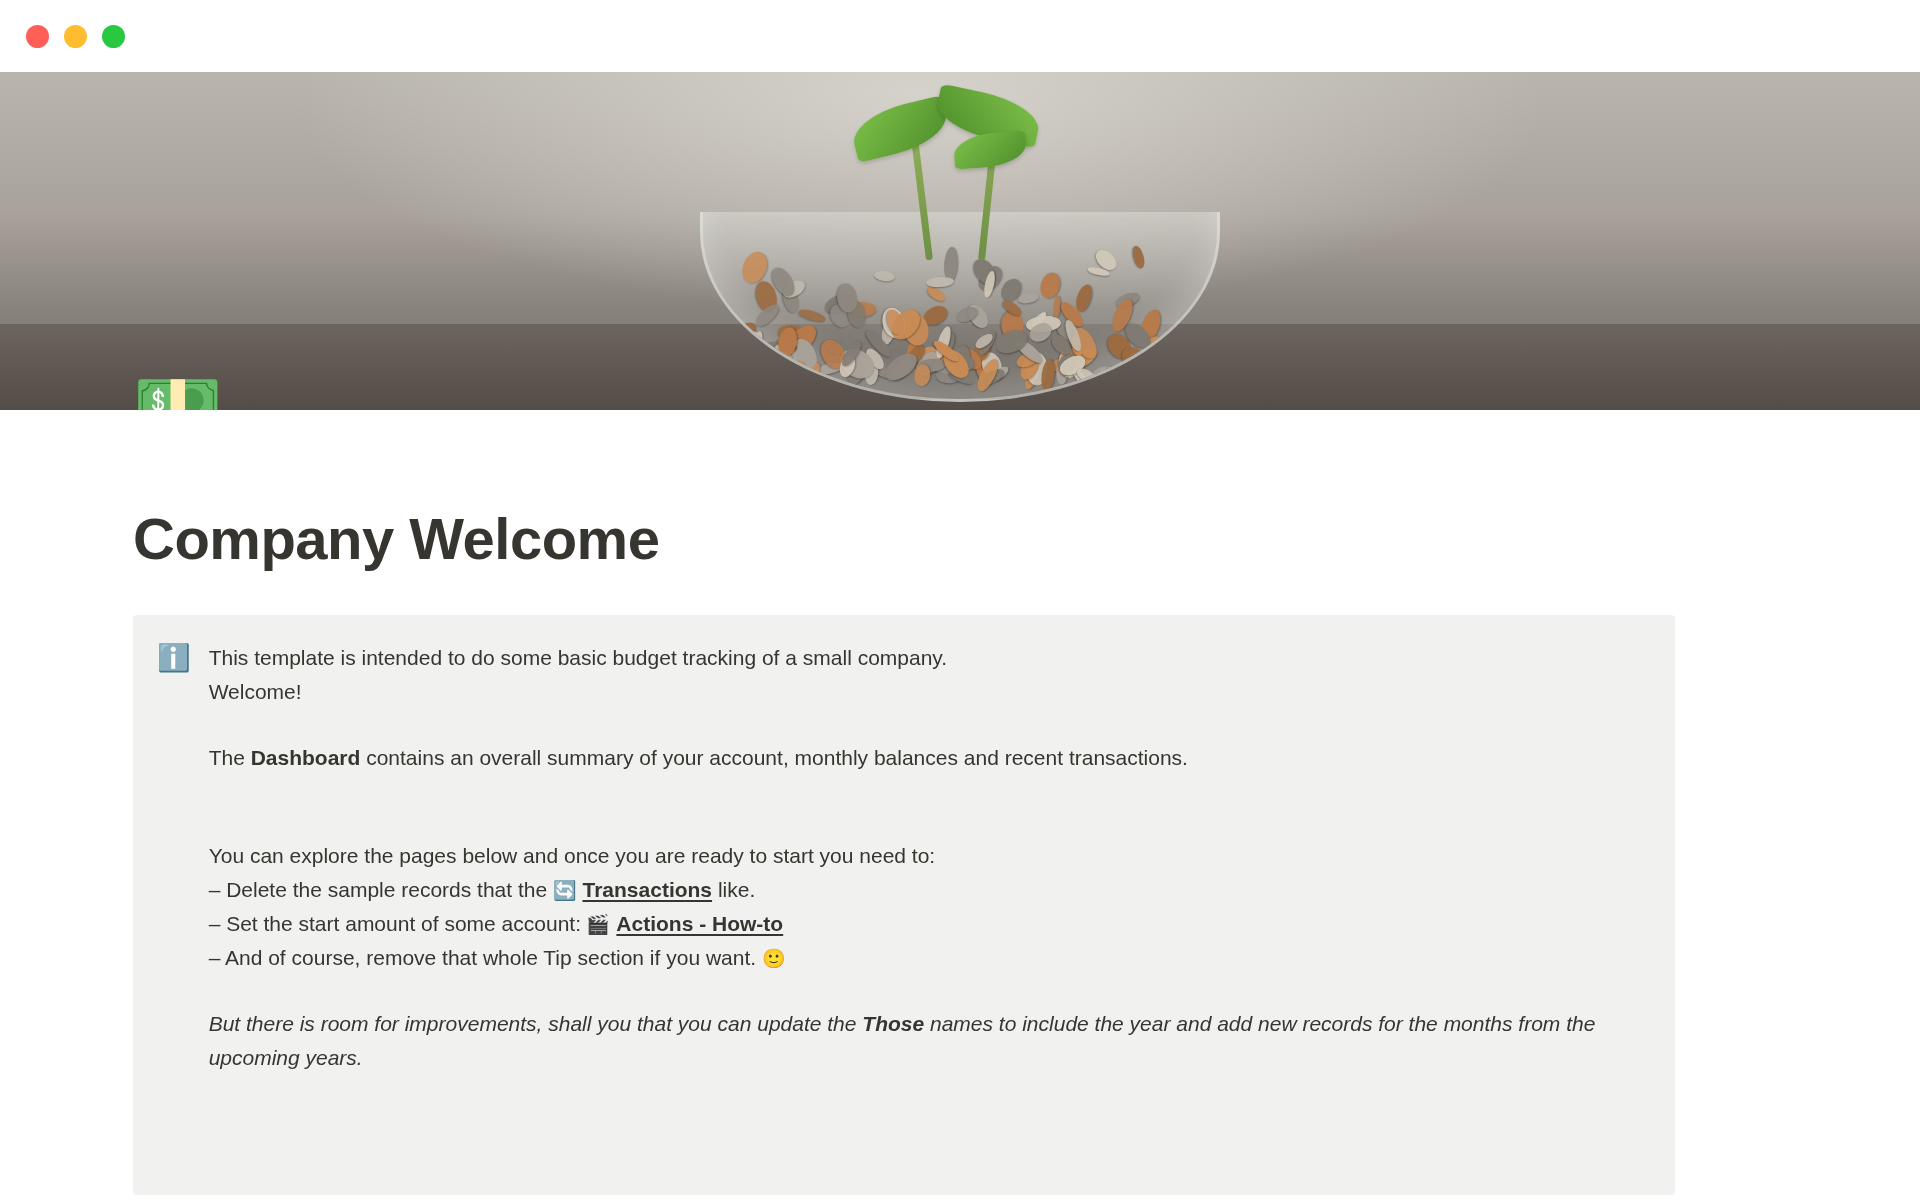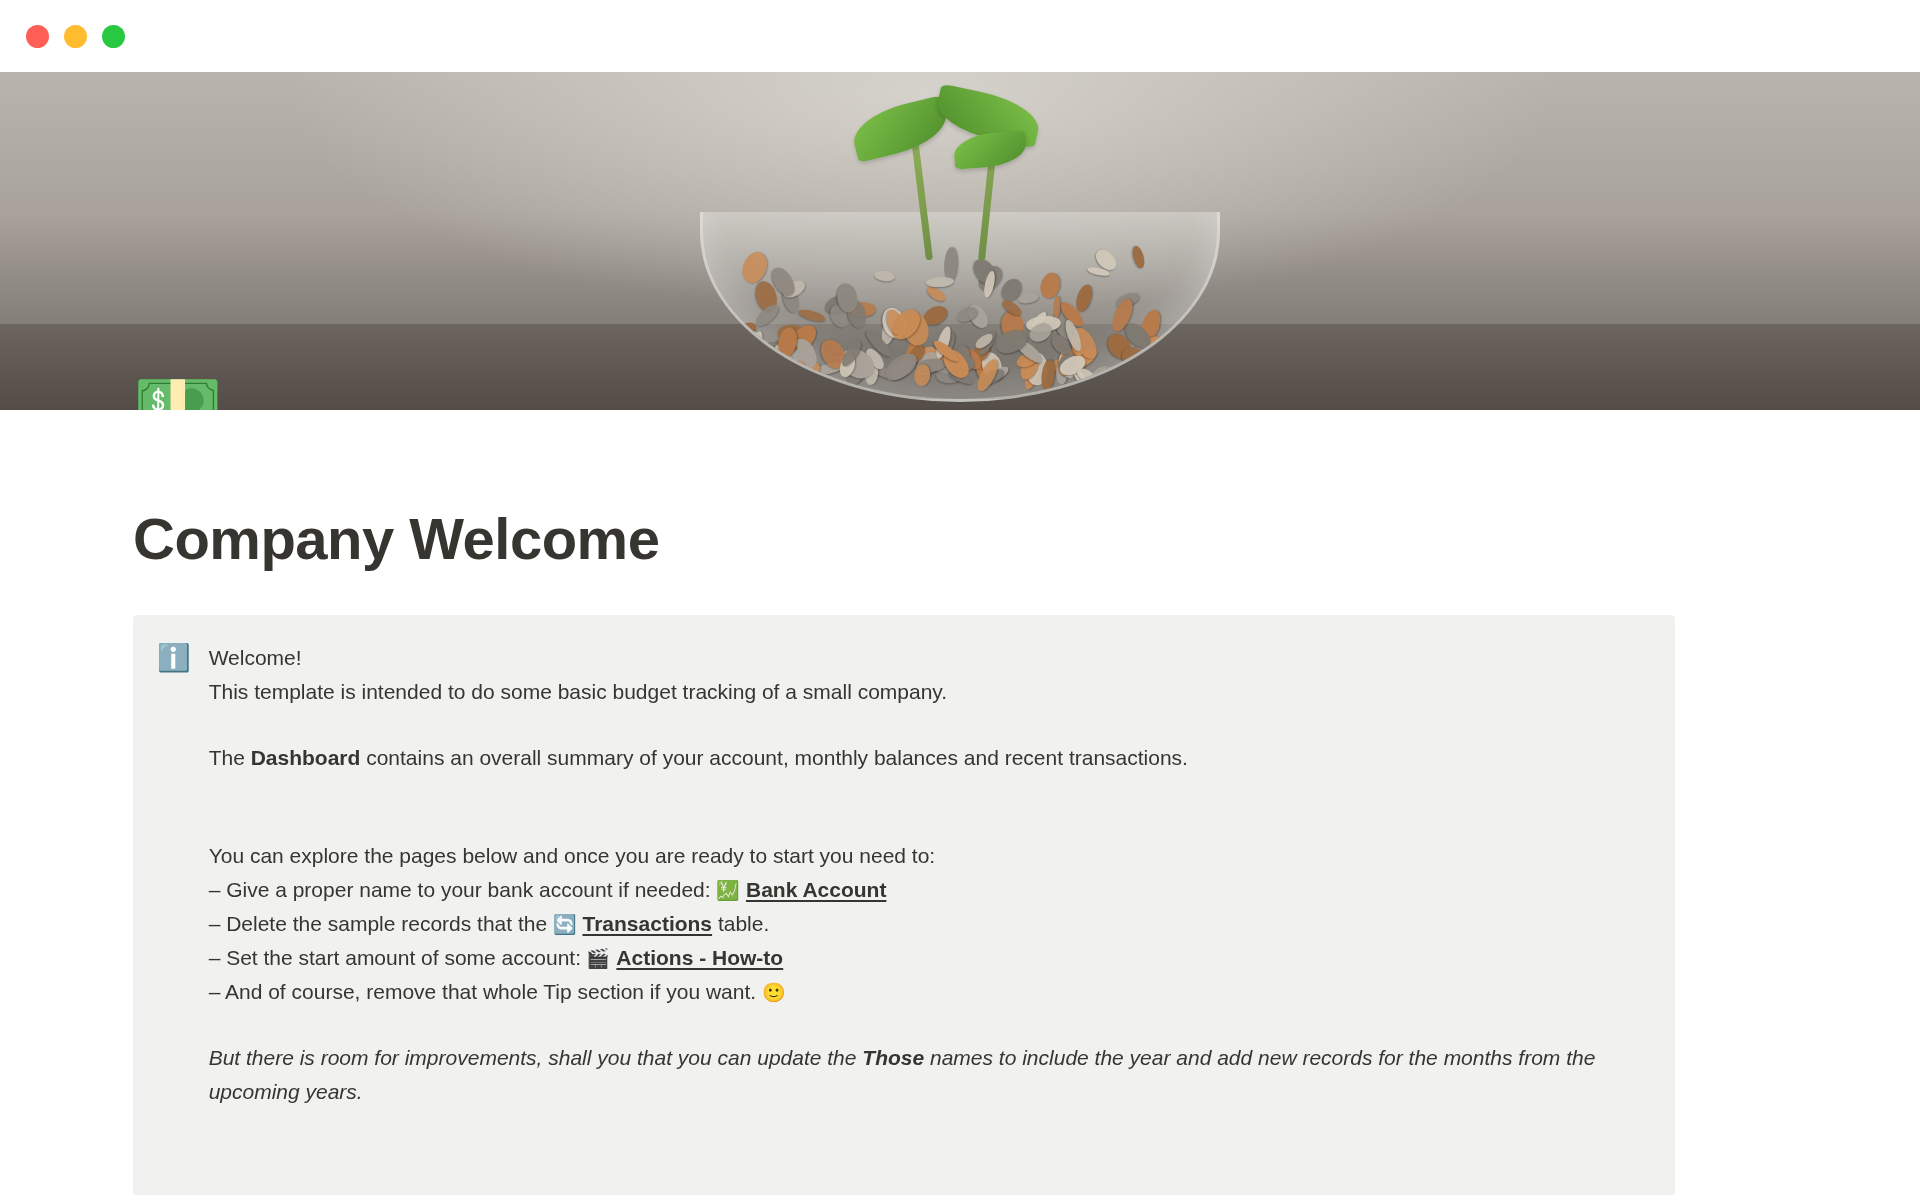--- a/index.html
+++ b/index.html
@@ -318,37 +318,36 @@
   <div class="page-emoji">💵</div>
 </div>
 
 <div class="page">
   <h1 class="page-title">Company Welcome</h1>
 
   <div class="callout">
     <div class="callout-icon">ℹ️</div>
     <div class="callout-body">
 
+      <p>This template is intended to do some basic budget tracking of a small company.</p>
       <p>Welcome!</p>
-      <p>This template is intended to do some basic budget tracking of a small company.</p>
 
       <div class="spacer"></div>
 
       <p><span>The </span><span class="b">Dashboard</span><span> contains an overall summary of your account, monthly balances and recent transactions.</span></p>
 
       <div class="spacer"></div>
 
 
       <div class="spacer"></div>
 
       <p>You can explore the pages below and once you are ready to start you need to:</p>
 
-      <p><span>– Give a proper name to your bank account if needed: </span><span class="inline-emoji">💹</span> <span class="pagelink">Bank Account</span><span></span></p>
-
-      <p><span>– Delete the sample records that the </span><span class="inline-emoji">🔄</span> <span class="pagelink">Transactions</span><span> table.</span></p>
+
+      <p><span>– Delete the sample records that the </span><span class="inline-emoji">🔄</span> <span class="pagelink">Transactions</span><span> like.</span></p>
 
       <p><span>– Set the start amount of some account: </span><span class="inline-emoji">🎬</span> <span class="pagelink">Actions - How-to</span><span></span></p>
 
       <p><span>– And of course, remove that whole Tip section if you want. </span><span class="inline-emoji">🙂</span></p>
 
       <div class="spacer"></div>
 
       <p class="it"><span>But there is room for improvements, shall you that you can update the </span><span class="b">Those</span><span> names to include the year and add new records for the months from the upcoming years.</span></p>
 
     </div>

